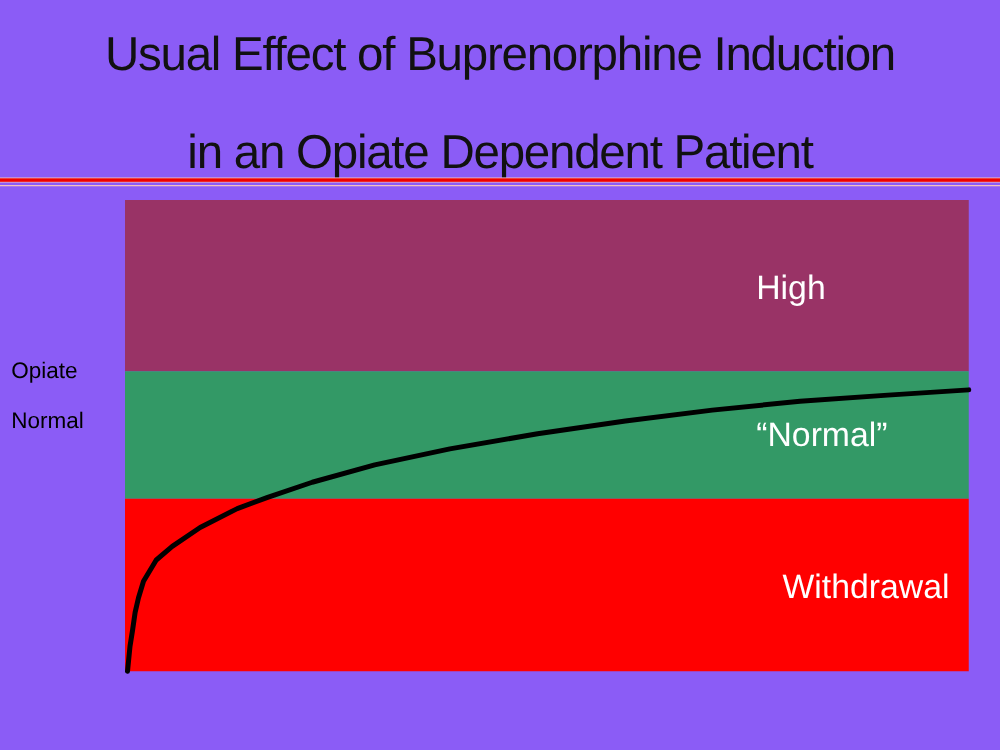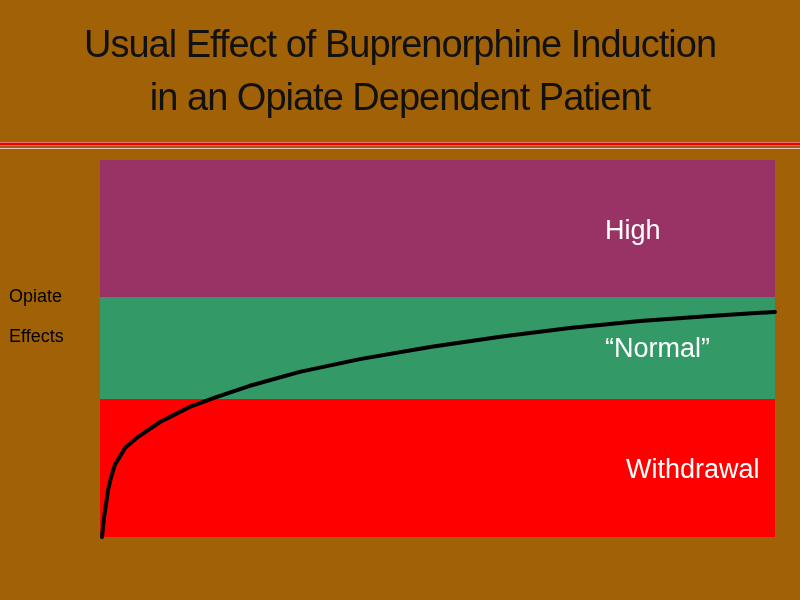--- a/index.html
+++ b/index.html
@@ -75,33 +75,33 @@
     top: 0;
     width: 675px;
     height: 377px;
     overflow: visible;
     pointer-events: none;
   }
 </style>
 </head>
 <body>
 
-<div class="slide" style="background: #a16207;">
+<div class="slide" style="background: #8b5cf6;">
 
   <div class="title-block">
     <div style="color: rgb(17, 17, 17);">Usual Effect of Buprenorphine Induction</div>
-    <div style="color: rgb(17, 17, 17);">in an Opiate Dependent Patient</div>
+    <div style="color: rgb(17, 17, 17); margin-top: 25px;">in an Opiate Dependent Patient</div>
   </div>
 
   <div class="separator" id="separator" style="background: linear-gradient(rgb(242, 191, 191), rgb(238, 0, 0) 30%, rgb(238, 0, 0) 75%, rgb(242, 191, 191));"></div>
   <div class="separator-shadow" id="separator-shadow" style="background: rgb(242, 191, 191);"></div>
 
   <div class="y-axis-label">
     <div>Opiate</div>
-    <div>Effects</div>
+    <div>Normal</div>
   </div>
 
   <div class="chart">
     <div class="band" style="background: rgb(153, 51, 102); height: 137px;"></div>
     <div class="band" style="background: rgb(51, 153, 102); height: 102px;"></div>
     <div class="band" style="background: rgb(255, 0, 0); height: 138px;"></div>
 
     <span class="band-label high" style="color: rgb(255, 255, 255);">High</span>
     <span class="band-label normal" style="color: rgb(255, 255, 255);">“Normal”</span>
     <span class="band-label withdrawal" style="color: rgb(255, 255, 255); margin-left: 21px;">Withdrawal</span>

